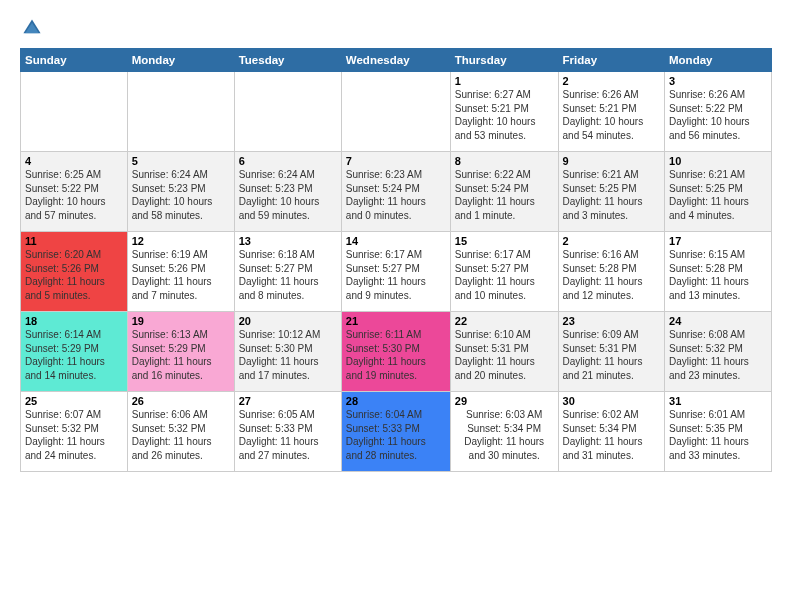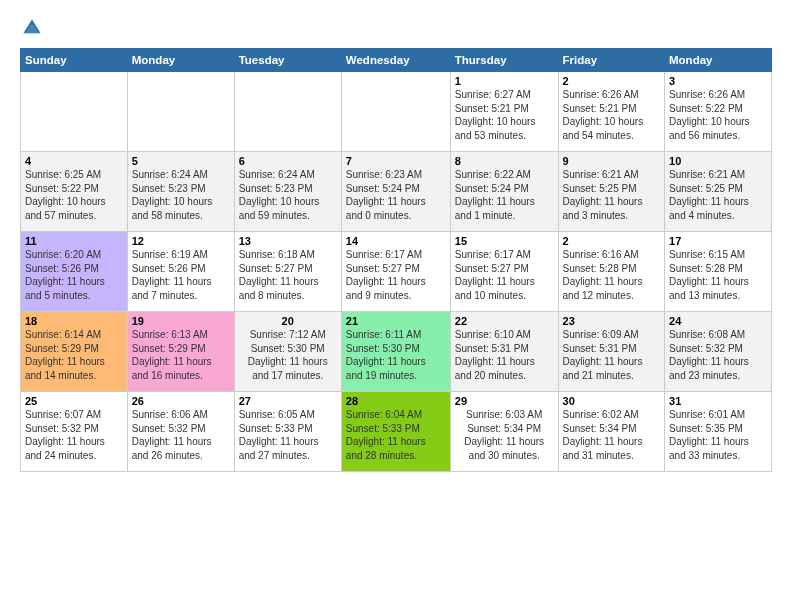--- a/index.html
+++ b/index.html
@@ -201,21 +201,21 @@
           </td>
           <td style="background: rgb(242, 242, 242);">
             <span class="day-num">10</span>
             <div class="day-info" style="white-space: pre-line;">Sunrise: 6:21 AM
 Sunset: 5:25 PM
 Daylight: 11 hours
 and 4 minutes.</div>
           </td>
         </tr>
         <tr>
-          <td style="background: #c4b5fd;">
+          <td style="background: #ef4444;">
             <span class="day-num">11</span>
             <div class="day-info" style="white-space: pre-line;">Sunrise: 6:20 AM
 Sunset: 5:26 PM
 Daylight: 11 hours
 and 5 minutes.</div>
           </td>
           <td style="background: rgb(255, 255, 255);">
             <span class="day-num">12</span>
             <div class="day-info" style="white-space: pre-line;">Sunrise: 6:19 AM
 Sunset: 5:26 PM
@@ -252,42 +252,42 @@
           </td>
           <td style="background: rgb(255, 255, 255);">
             <span class="day-num">17</span>
             <div class="day-info" style="white-space: pre-line;">Sunrise: 6:15 AM
 Sunset: 5:28 PM
 Daylight: 11 hours
 and 13 minutes.</div>
           </td>
         </tr>
         <tr>
-          <td style="background: #fdba74; margin-top: 36px;">
+          <td style="background: #5eead4; margin-top: 36px;">
             <span class="day-num">18</span>
             <div class="day-info" style="white-space: pre-line;">Sunrise: 6:14 AM
 Sunset: 5:29 PM
 Daylight: 11 hours
 and 14 minutes.</div>
           </td>
           <td style="background: #f9a8d4;">
             <span class="day-num">19</span>
             <div class="day-info" style="white-space: pre-line;">Sunrise: 6:13 AM
 Sunset: 5:29 PM
 Daylight: 11 hours
 and 16 minutes.</div>
           </td>
-          <td style="background: rgb(242, 242, 242); text-align: center;">
+          <td style="background: rgb(242, 242, 242);">
             <span class="day-num">20</span>
-            <div class="day-info" style="white-space: pre-line;">Sunrise: 7:12 AM
+            <div class="day-info" style="white-space: pre-line;">Sunrise: 10:12 AM
 Sunset: 5:30 PM
 Daylight: 11 hours
 and 17 minutes.</div>
           </td>
-          <td style="background: #86efac;">
+          <td style="background: #ec4899;">
             <span class="day-num">21</span>
             <div class="day-info" style="white-space: pre-line;">Sunrise: 6:11 AM
 Sunset: 5:30 PM
 Daylight: 11 hours
 and 19 minutes.</div>
           </td>
           <td style="background: rgb(242, 242, 242);">
             <span class="day-num">22</span>
             <div class="day-info" style="white-space: pre-line;">Sunrise: 6:10 AM
 Sunset: 5:31 PM
@@ -324,21 +324,21 @@
 Daylight: 11 hours
 and 26 minutes.</div>
           </td>
           <td style="background: rgb(255, 255, 255);">
             <span class="day-num">27</span>
             <div class="day-info" style="white-space: pre-line;">Sunrise: 6:05 AM
 Sunset: 5:33 PM
 Daylight: 11 hours
 and 27 minutes.</div>
           </td>
-          <td style="background: #84cc16; margin-top: 44px;">
+          <td style="background: #3b82f6; margin-top: 44px;">
             <span class="day-num">28</span>
             <div class="day-info" style="white-space: pre-line;">Sunrise: 6:04 AM
 Sunset: 5:33 PM
 Daylight: 11 hours
 and 28 minutes.</div>
           </td>
           <td style="background: rgb(255, 255, 255);">
             <span class="day-num">29</span>
             <div class="day-info" style="white-space: pre-line; text-align: center;">Sunrise: 6:03 AM
 Sunset: 5:34 PM

